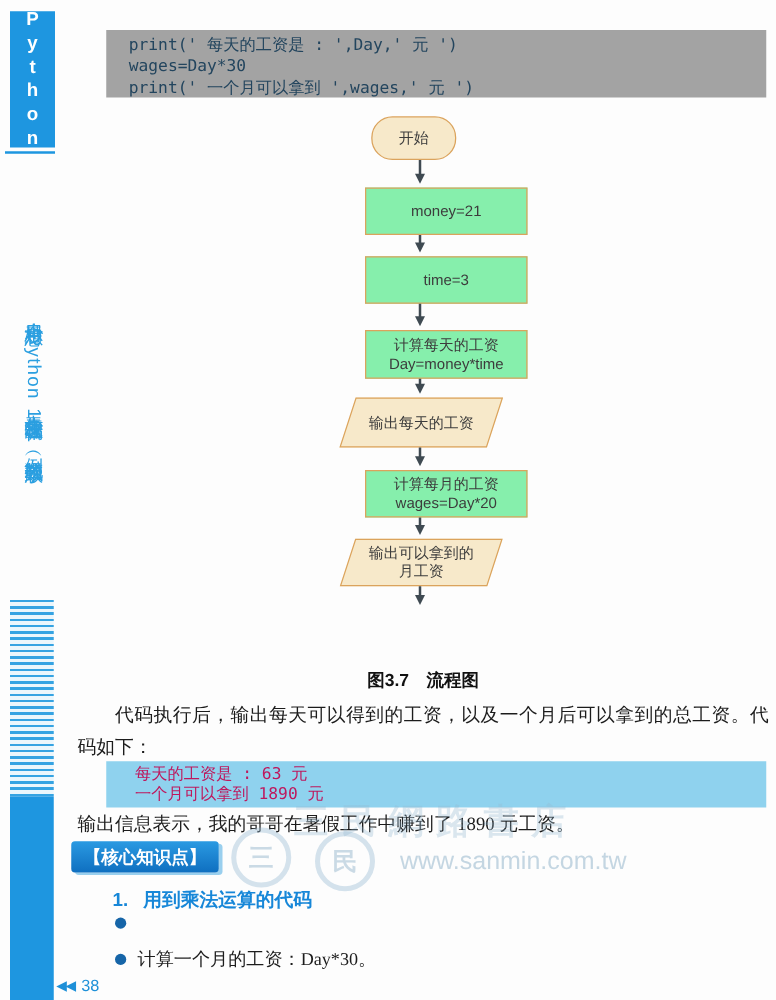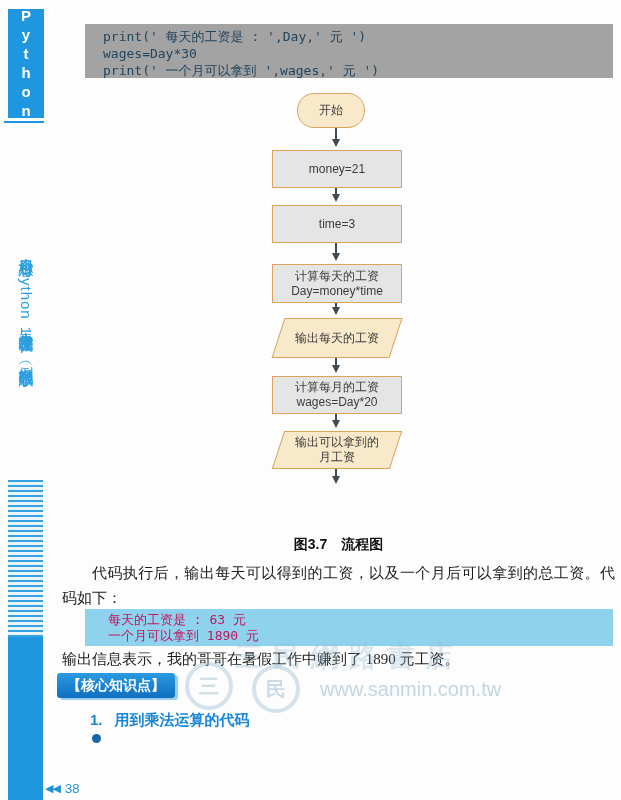--- a/index.html
+++ b/index.html
@@ -24,21 +24,21 @@
     padding:4px 0 0 18px;box-sizing:border-box;line-height:17px;}
   .output-block{position:absolute;left:85px;top:609px;width:528px;height:37px;background:#8fd2ee;
     font-family:"DejaVu Sans Mono",monospace;font-size:13px;color:#be185d;
     padding:3px 0 0 23px;box-sizing:border-box;line-height:16px;}
 
   
   .node{position:absolute;display:flex;align-items:center;justify-content:center;
     font-size:12px;color:#3c3c3c;text-align:center;}
   .node-label{position:relative;white-space:pre-line;line-height:15px;z-index:2;}
   .terminal{background:#f7e9ca;border:1.5px solid #dba35c;border-radius:17px;box-sizing:border-box;}
-  .process{background:#e5e5e5;border:1.5px solid #dba35c;box-sizing:border-box;}
+  .process{background:#86efac;border:1.5px solid #dba35c;box-sizing:border-box;margin-left:20px;}
   .io{background:transparent;}
   .io::before{content:'';position:absolute;top:0;left:6px;right:6px;bottom:0;
     background:#f7e9ca;border:1.5px solid #dba35c;transform:skewX(-18deg);}
   .arrow{position:absolute;left:335px;width:0;border-left:2px solid #3f4a52;}
   .arrow::after{content:'';position:absolute;bottom:-8px;left:-5px;width:0;height:0;
     border:4px solid transparent;border-top:8px solid #3f4a52;}
   .fig-caption{position:absolute;left:62px;top:536px;width:553px;text-align:center;
     font-weight:bold;font-size:14px;color:#111;}
 
   
@@ -146,19 +146,23 @@
 
   <div class="kp-badge">
     <span>【核心知识点】</span>
   </div>
   <div class="kp-heading">
     <span class="num">1.</span><span>用到乘法运算的代码</span>
   </div>
   <div class="kp-bullet" style="top:734px;">
     <span class="bullet-dot"></span>
   </div>
+  <div class="kp-bullet" style="top:758px;">
+    <span class="bullet-dot"></span>
+    <span>计算一个月的工资：Day*30。</span>
+  </div>
 
   <div class="footer-page">
     <span class="arrows">◀◀</span>
     <span>38</span>
   </div>
 
 </div>
 
 </body></html>

